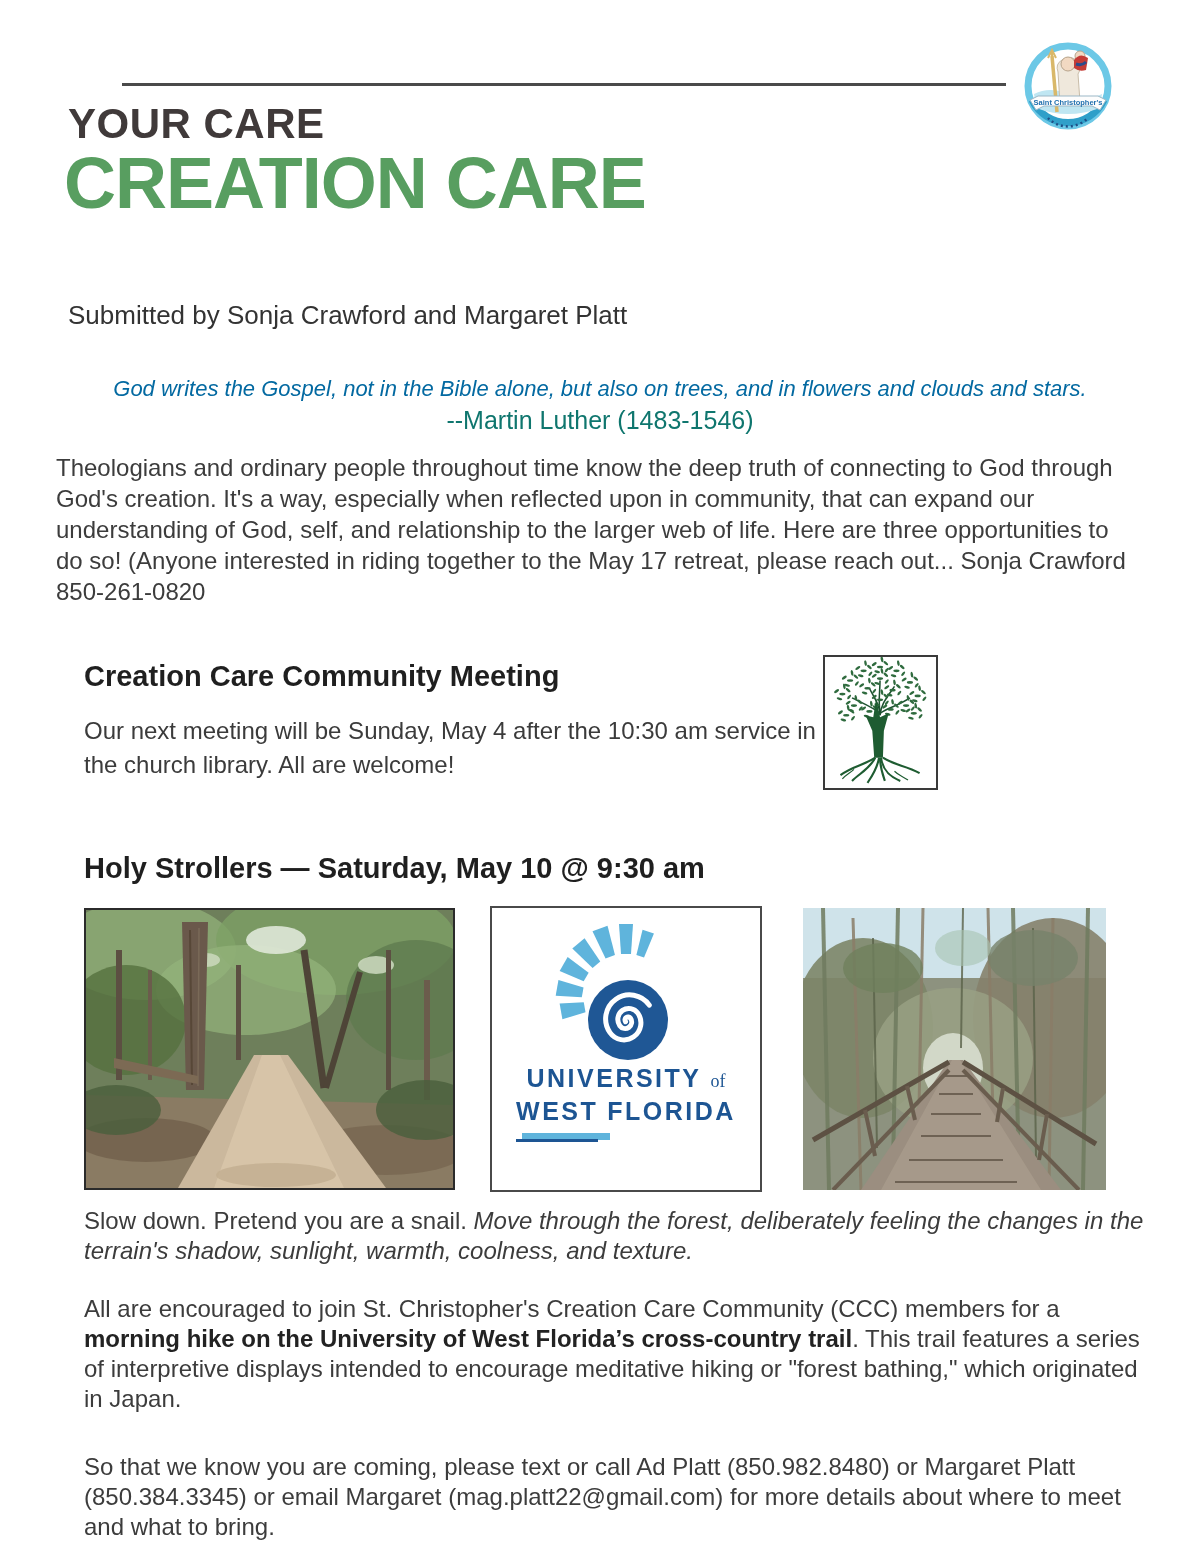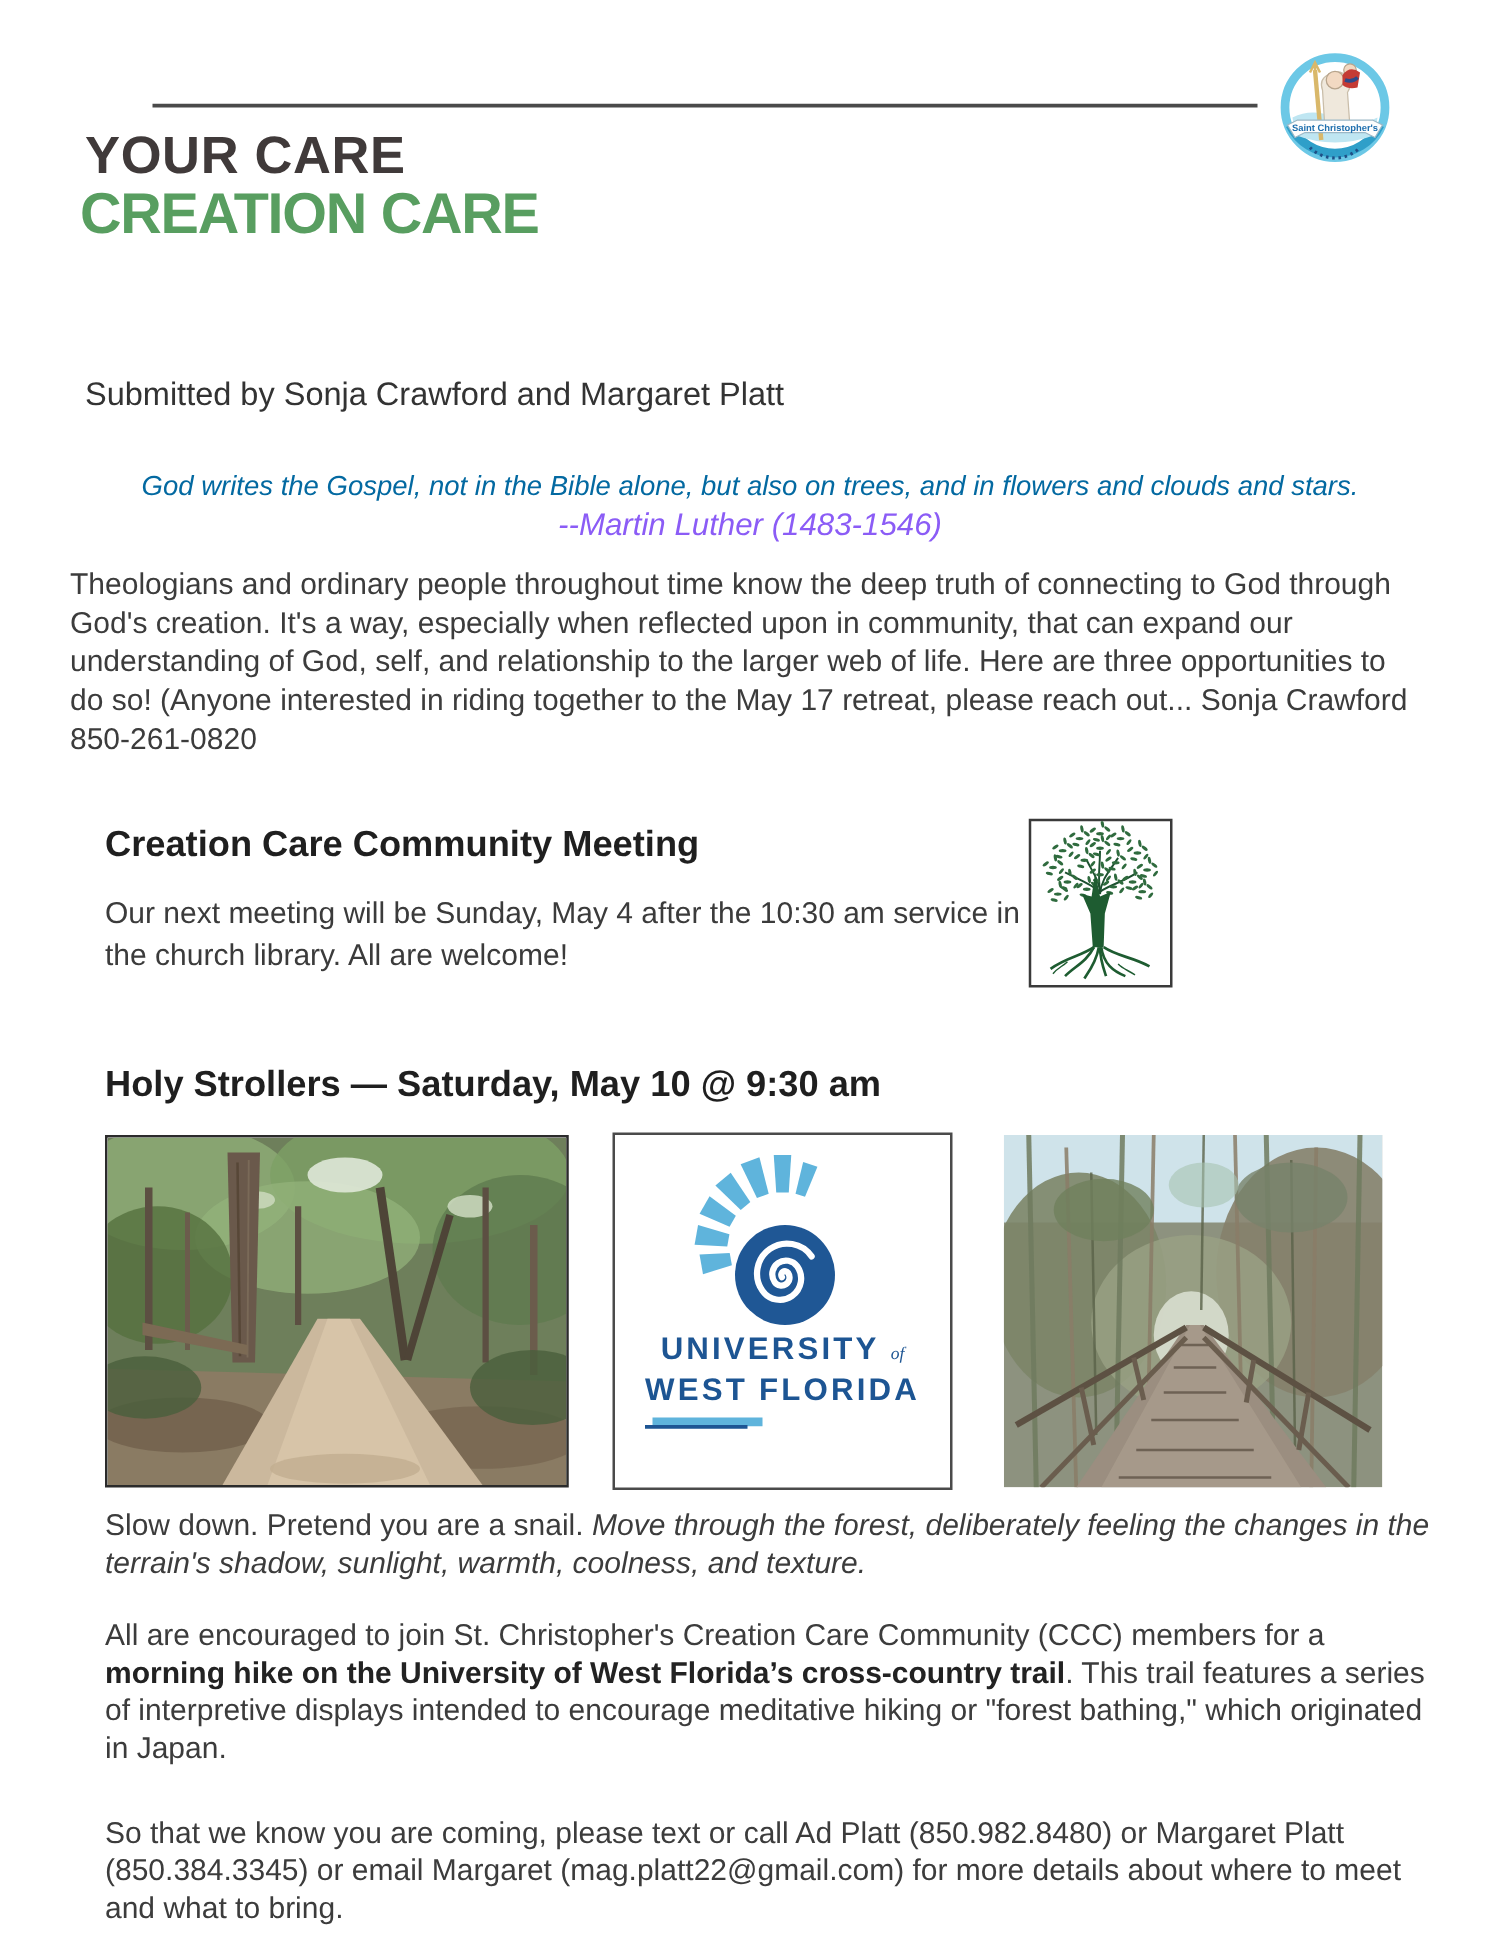--- a/index.html
+++ b/index.html
@@ -1,38 +1,38 @@
 <!DOCTYPE html>
 <html><head>
 <meta charset="utf-8">
 <style>
   html,body{margin:0;padding:0;background:#ffffff;}
   body{width:1200px;height:1553px;position:relative;font-family:"Liberation Sans",sans-serif;color:#3b3b3b;overflow:hidden;}
   .abs{position:absolute;}
   .top-rule{left:122px;top:83px;width:884px;height:3px;background:#4a4a4a;}
   .logo{left:1022px;top:42px;width:92px;height:100px;}
   .kicker{left:68px;top:100px;font-size:42px;font-weight:700;color:#403a3a;letter-spacing:.5px;}
-  .title{left:64px;top:148px;font-size:46px;line-height:.98;font-weight:700;color:#589e60;letter-spacing:-1px;margin:0;}
+  .title{left:64px;top:148px;font-size:72px;line-height:.98;font-weight:700;color:#589e60;letter-spacing:-1px;margin:0;}
   .byline{left:68px;top:300px;font-size:26px;color:#333333;text-align:center;}
   .quote-text{left:20px;top:376px;width:1160px;text-align:center;font-size:22px;font-style:italic;color:#0369a1;}
-  .quote-attr{left:0;top:406px;width:1200px;text-align:center;font-size:25px;color:#8b5cf6;font-style:italic;}
+  .quote-attr{left:0;top:406px;width:1200px;text-align:center;font-size:25px;color:#0f766e;}
   .intro{left:56px;top:452px;width:1085px;font-size:24px;line-height:31px;color:#3c3c3c;margin:0;}
   .h2{font-size:29px;font-weight:700;color:#1f1f1f;margin:0;}
   .meeting-h2{left:84px;top:660px;}
   .meeting-body{left:84px;top:714px;width:735px;font-size:24px;line-height:34px;margin:0;}
   .tree-box{left:823px;top:655px;width:115px;height:135px;border:2px solid #3a3a3a;background:#fff;box-sizing:border-box;}
   .strollers-h2{left:84px;top:852px;}
   .photo{box-sizing:border-box;overflow:hidden;}
   .trail{left:84px;top:908px;width:371px;height:282px;border:2px solid #2b2b2b;}
   .uwf{left:490px;top:906px;width:272px;height:286px;border:2px solid #4a4a4a;background:#fff;text-align:center;}
   .boardwalk{left:803px;top:908px;width:303px;height:282px;}
   .uwf-spiral{margin-top:14px;}
   .uwf-text{color:#1d5593;font-weight:700;}
   .uwf-line1{font-size:25px;letter-spacing:2.5px;}
-  .uwf-of{font-family:"Liberation Serif",serif;font-style:italic;font-weight:400;font-size:14px;letter-spacing:0;}
+  .uwf-of{font-family:"Liberation Serif",serif;font-weight:400;font-size:18px;letter-spacing:0;}
   .uwf-line2{font-size:25px;letter-spacing:2.5px;margin-top:4px;}
   .uwf-west{border-bottom:3px solid #1d5593;padding-bottom:14px;}
   .uwf-florida{margin-left:9px;}
   .uwf-bar{width:88px;height:7px;background:#5fb4dc;margin:7px 0 0 30px;}
   .para{font-size:24px;line-height:30px;color:#3c3c3c;margin:0;}
   .snail{left:84px;top:1206px;width:1068px;}
   .join{left:84px;top:1294px;width:1078px;}
   .contact{left:84px;top:1452px;width:1078px;}
   .snail em{font-style:italic;}
   .join strong{font-weight:700;color:#222;}

